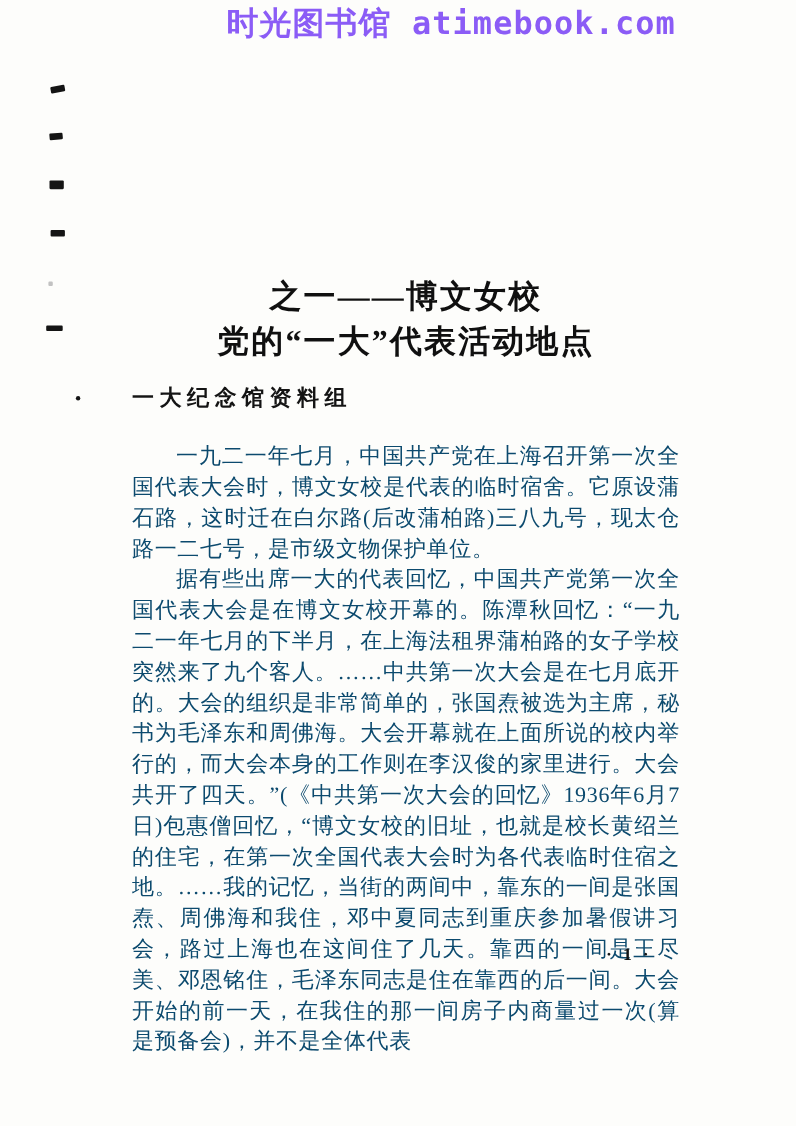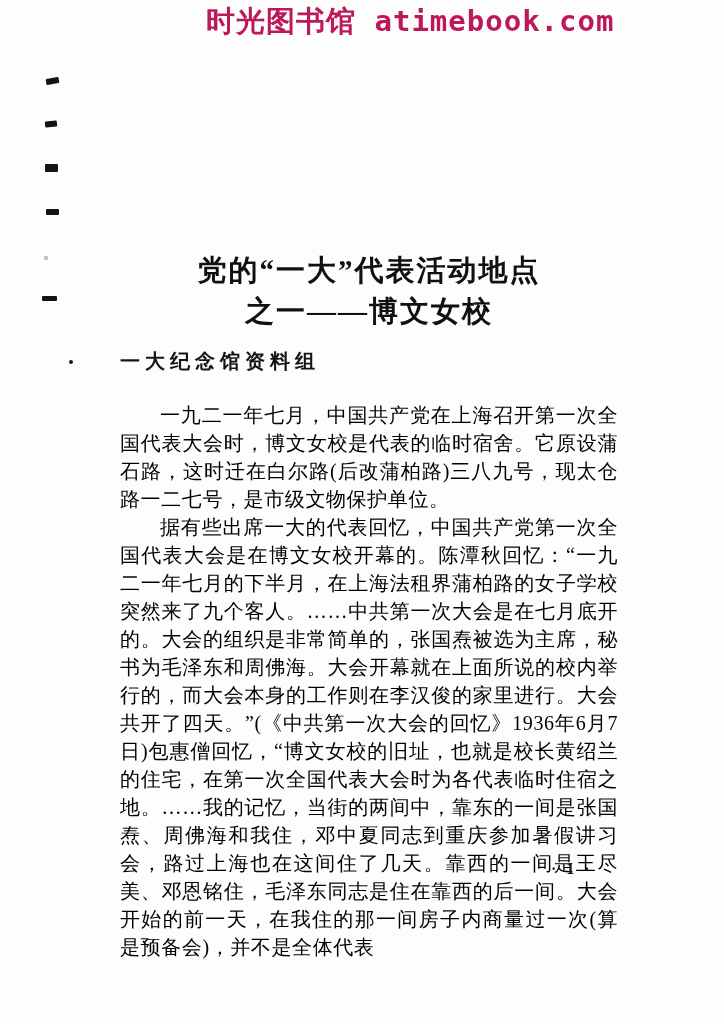--- a/index.html
+++ b/index.html
@@ -17,21 +17,21 @@
     color: #161616;
   }
   .watermark {
     position: absolute;
     left: 206px;
     top: 2px;
     font-family: "DejaVu Sans Mono", monospace;
     font-size: 29px;
     font-weight: bold;
     letter-spacing: 1px;
-    color: #be185d;
+    color: #8b5cf6;
     white-space: nowrap;
     user-select: none;
   }
   .title-block {
     position: absolute;
     left: 120px;
     top: 250px;
     width: 498px;
     text-align: center;
     font-weight: bold;
@@ -52,21 +52,21 @@
     color: #141414;
   }
   .body-text {
     position: absolute;
     left: 120px;
     top: 401px;
     width: 498px;
     font-size: 20px;
     line-height: 28px;
     text-align: justify;
-    color: #000000;
+    color: #0c4a6e;
   }
   .body-text p {
     margin: 0;
     text-indent: 2em;
     letter-spacing: 0.6px;
   }
   .page-number {
     position: absolute;
     left: 551px;
     top: 860px;
@@ -98,22 +98,22 @@
 
   <span class="scan-mark mark-1"></span>
   <span class="scan-mark mark-2"></span>
   <span class="scan-mark mark-3"></span>
   <span class="scan-mark mark-4"></span>
   <span class="scan-mark mark-5"></span>
   <span class="scan-mark mark-6"></span>
   <span class="scan-mark mark-7"></span>
 
   <div class="title-block">
+    <div>之一——博文女校</div>
     <div>党的“一大”代表活动地点</div>
-    <div>之一——博文女校</div>
   </div>
 
   <div class="byline">一大纪念馆资料组</div>
 
   <div class="body-text">
     <p>一九二一年七月，中国共产党在上海召开第一次全国代表大会时，博文女校是代表的临时宿舍。它原设蒲石路，这时迁在白尔路(后改蒲柏路)三八九号，现太仓路一二七号，是市级文物保护单位。</p>
     <p>据有些出席一大的代表回忆，中国共产党第一次全国代表大会是在博文女校开幕的。陈潭秋回忆：“一九二一年七月的下半月，在上海法租界蒲柏路的女子学校突然来了九个客人。……中共第一次大会是在七月底开的。大会的组织是非常简单的，张国焘被选为主席，秘书为毛泽东和周佛海。大会开幕就在上面所说的校内举行的，而大会本身的工作则在李汉俊的家里进行。大会共开了四天。”(《中共第一次大会的回忆》1936年6月7日)包惠僧回忆，“博文女校的旧址，也就是校长黄绍兰的住宅，在第一次全国代表大会时为各代表临时住宿之地。……我的记忆，当街的两间中，靠东的一间是张国焘、周佛海和我住，邓中夏同志到重庆参加暑假讲习会，路过上海也在这间住了几天。靠西的一间是王尽美、邓恩铭住，毛泽东同志是住在靠西的后一间。大会开始的前一天，在我住的那一间房子内商量过一次(算是预备会)，并不是全体代表</p>
   </div>
 
   <div class="page-number">· 1 ·</div>

